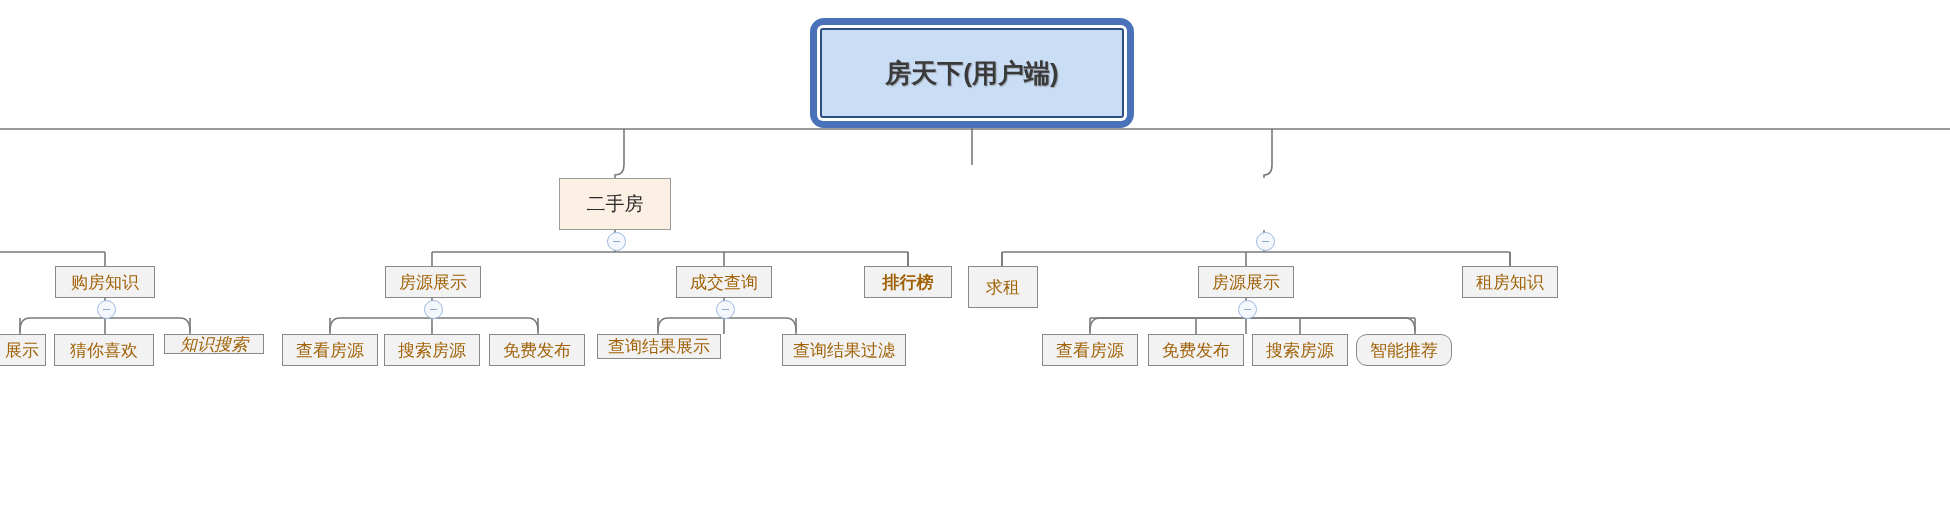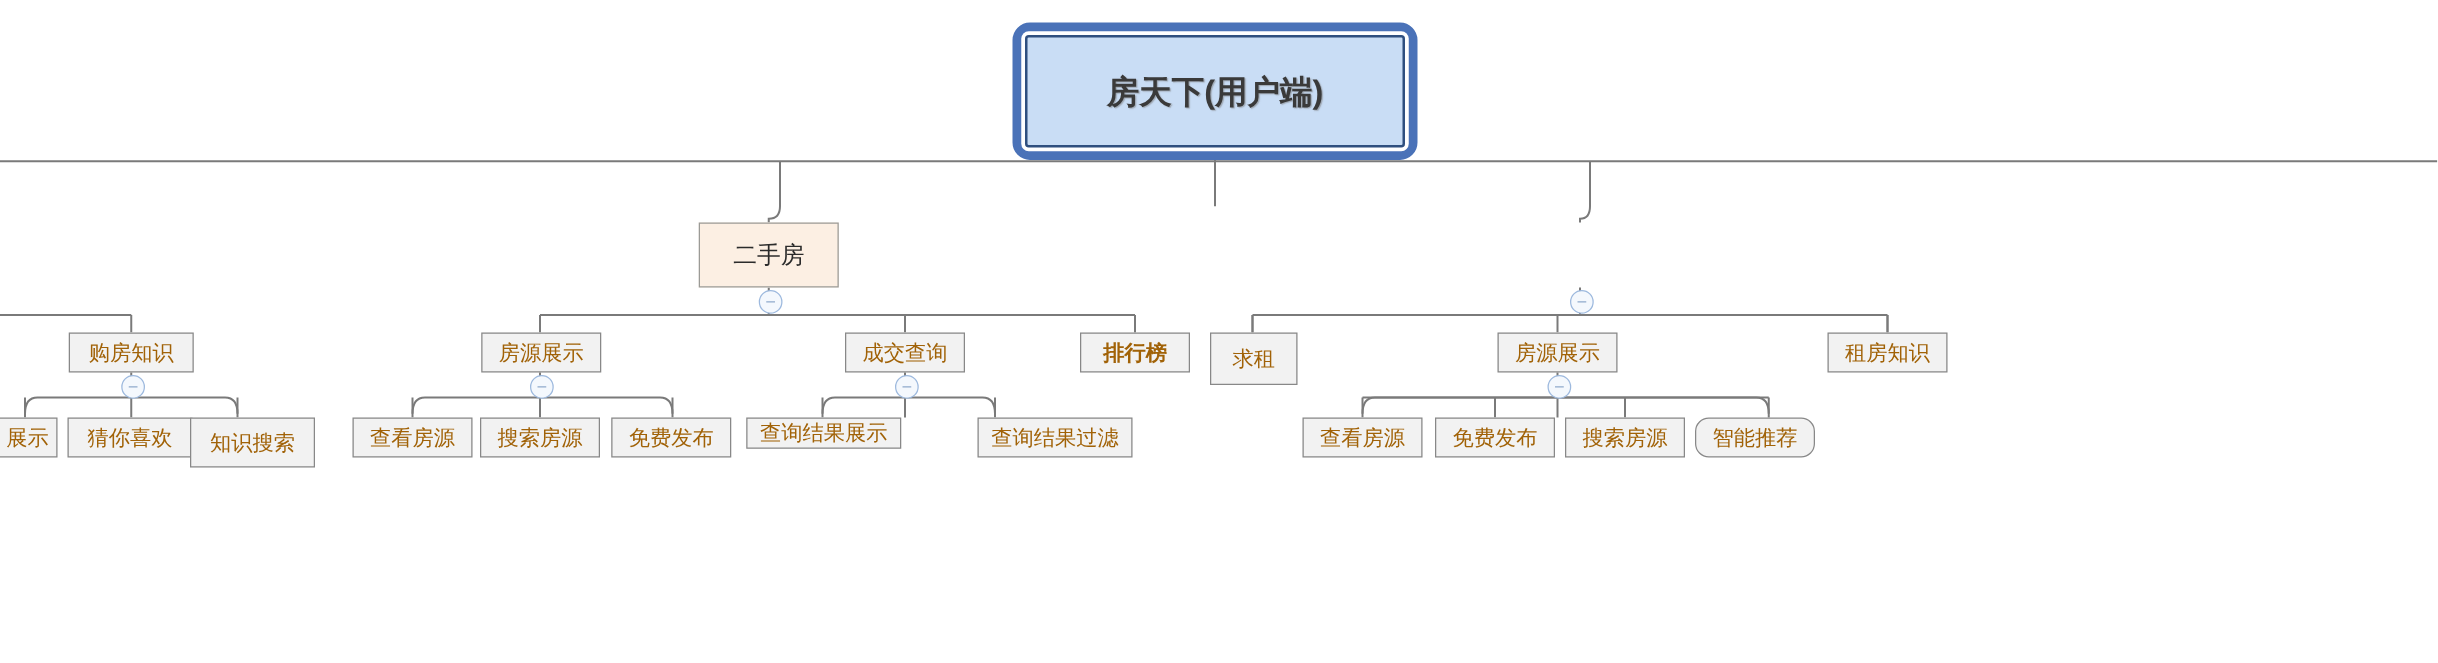--- a/index.html
+++ b/index.html
@@ -221,21 +221,21 @@
   </div>
 
   <div class="node lvl3" style="left:-46px; top:334px; width:92px; height:32px;">
     <span style="position:relative; left:22px;">展示</span>
   </div>
 
   <div class="node lvl3" style="left:54px; top:334px; width:100px; height:32px;">
     <span>猜你喜欢</span>
   </div>
 
-  <div class="node lvl3" style="left:152px; top:334px; width:100px; height:40px;">
+  <div class="node lvl3" style="left:164px; top:334px; width:100px; height:20px;font-style:italic;">
     <span>知识搜索</span>
   </div>
 
   <div class="node lvl3" style="left:282px; top:334px; width:96px; height:32px;">
     <span>查看房源</span>
   </div>
 
   <div class="node lvl3" style="left:384px; top:334px; width:96px; height:32px;">
     <span>搜索房源</span>
   </div>

